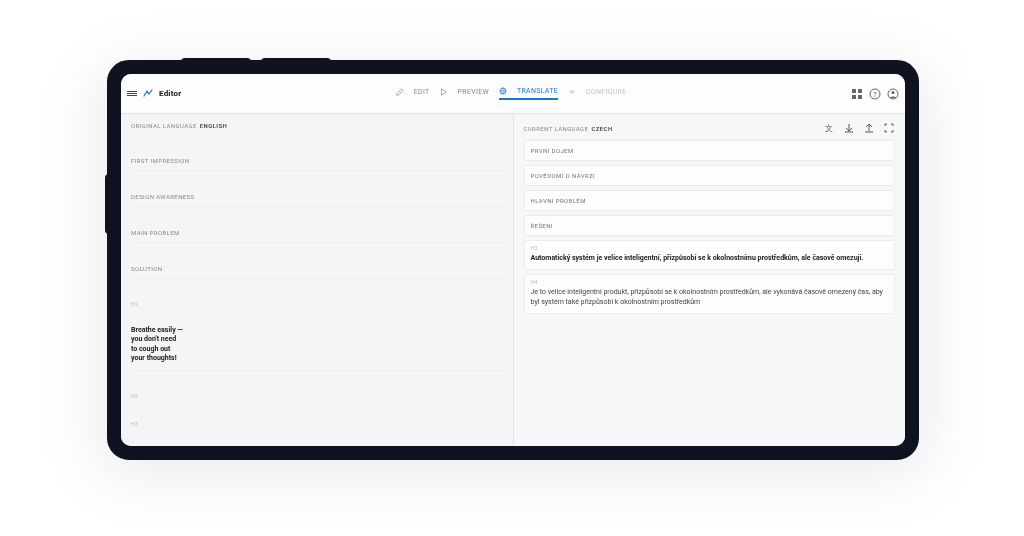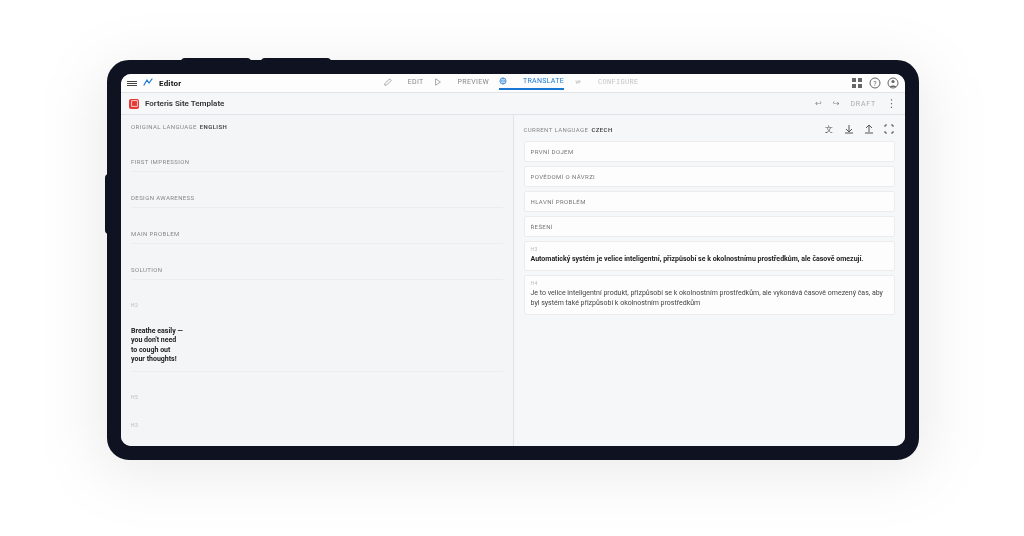--- a/index.html
+++ b/index.html
@@ -47,39 +47,39 @@
     position: absolute;
     left: -6px;
     top: 110px;
     width: 8px; height: 60px;
     background: #0f1220;
     border-radius: 4px 0 0 4px;
   }
 
   
   .topbar {
-    height: 19px;
+    height: 40px;
     display: flex;
     align-items: center;
     padding: 0 6px;
     border-bottom: 1px solid #e1e3e6;
     background: #fdfdfd;
     font-size: 8px;
     color: #333;
     gap: 6px;
   }
   .hamburger { width: 10px; display:flex; flex-direction:column; gap:1px; cursor:pointer; }
   .hamburger span { height:1px; background:#444; }
   .logo-mark { width:10px; height:10px; display:flex; align-items:center; justify-content:center; }
   .logo-title { font-weight:700; letter-spacing:0.2px; color:#111; }
   .spacer { flex: 1 1 auto; }
   .tabs { display:flex; gap:10px; align-items:center; }
-  .tab { display:flex; align-items:center; gap:16px; font-size:7px; letter-spacing:0.3px; color:#888; cursor:pointer; padding-bottom:3px; text-transform:uppercase; }
+  .tab { display:flex; align-items:center; gap:10px; font-size:7px; letter-spacing:0.3px; color:#888; cursor:pointer; padding-bottom:3px; text-transform:uppercase; }
   .tab.active { color:#1976d2; border-bottom:2px solid #1976d2; }
-  .tab.disabled { color:#c3c3c3;font-family:Liberation Mono, monospace; }
+  .tab.disabled { color:#c3c3c3; }
   .icon8 { width:8px; height:8px; }
   .right-icons { display:flex; gap:6px; align-items:center; color:#666; margin-left:10px; }
   .right-icons .iw { width:12px; height:12px; display:flex; align-items:center; justify-content:center; cursor:pointer; }
 
   
   .secondbar {
     height: 22px;
     display:flex;
     align-items:center;
     padding: 0 8px;
@@ -188,34 +188,20 @@
         <div class="iw">
           <svg viewBox="0 0 12 12" width="12" height="12">
               <circle cx="6" cy="6" r="5" fill="none" stroke="#666" stroke-width="1"></circle>
               <circle cx="6" cy="4.5" r="1.6" fill="#666"></circle>
               <path d="M2.8 10 C3.5 8 8.5 8 9.2 10" fill="#666"></path>
             </svg>
         </div>
       </div>
     </div>
 
-    <div class="secondbar">
-      <div class="file-badge">
-        <svg viewBox="0 0 10 10" width="7" height="7">
-            <rect x="1" y="1" width="8" height="8" fill="none" stroke="#fff" stroke-width="1"></rect>
-          </svg>
-      </div>
-      <div class="file-name">Forteris Site Template</div>
-      <div class="actions-right">
-        <span class="chevpair">↩</span>
-        <span class="chevpair">↪</span>
-        <span class="draft-pill">DRAFT</span>
-        <span class="kebab">⋮</span>
-      </div>
-    </div>
 
     <div class="main">
 
       <div class="pane left">
         <div class="pane-header">
           <span>ORIGINAL LANGUAGE</span>
           <span class="lang">ENGLISH</span>
         </div>
         <div class="block">FIRST IMPRESSION</div>
         <div class="block">DESIGN AWARENESS</div>

